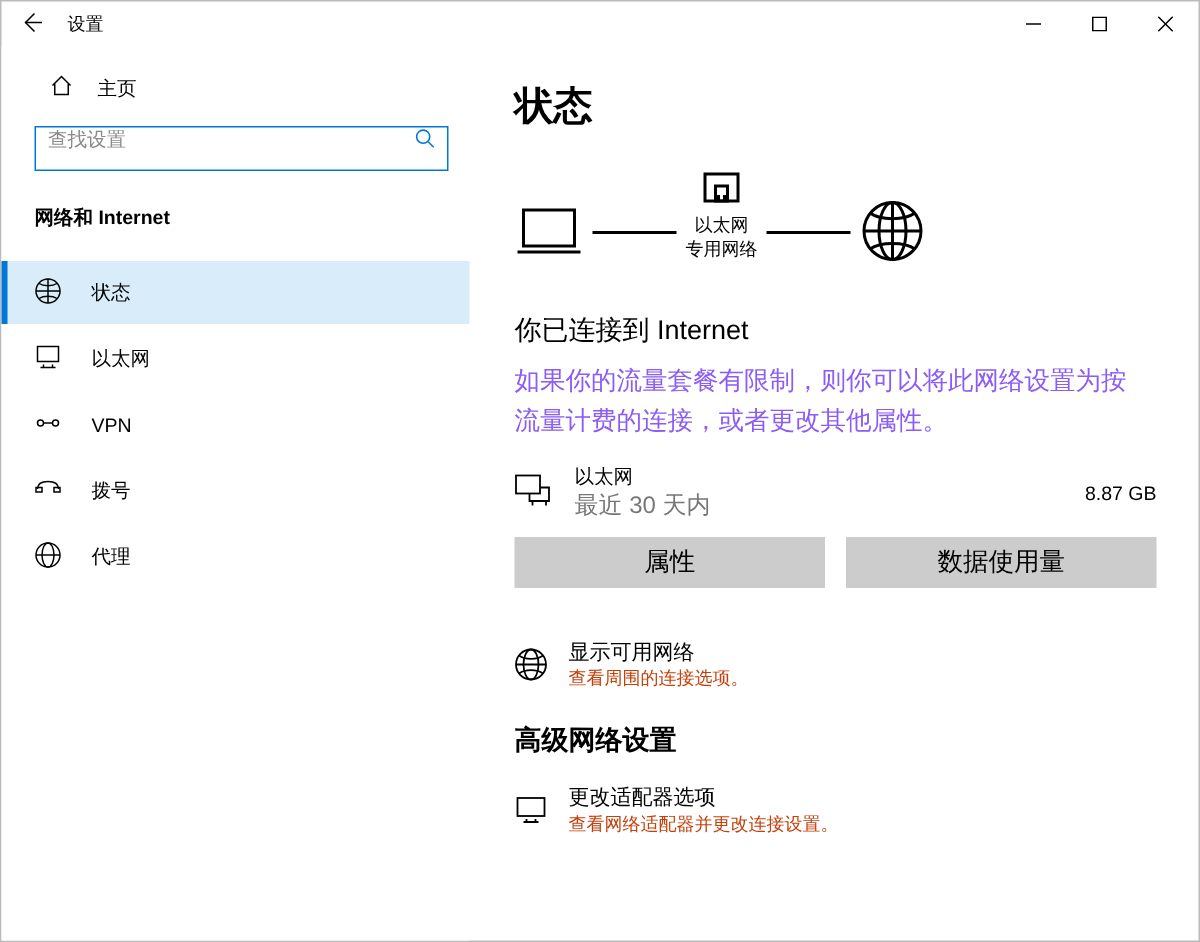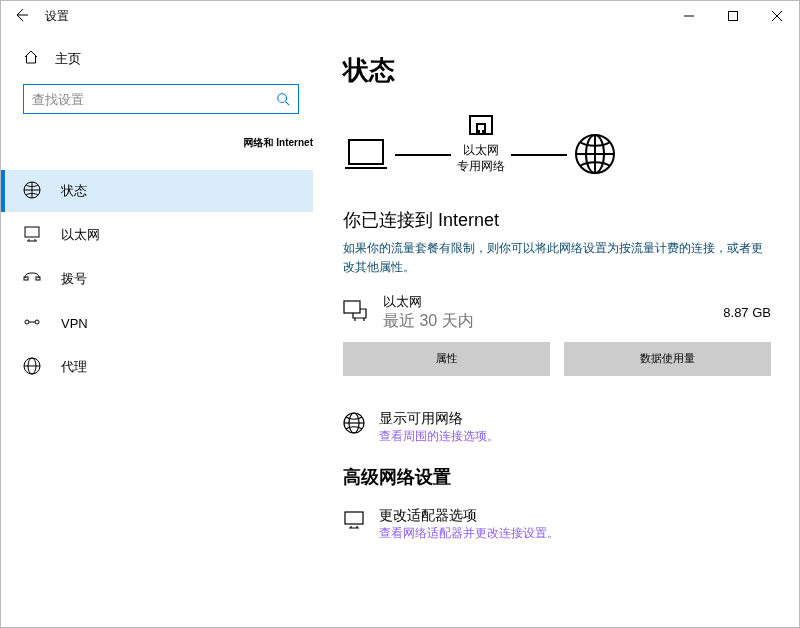--- a/index.html
+++ b/index.html
@@ -6,57 +6,57 @@
   body { font-family: "Microsoft YaHei", "Segoe UI", sans-serif; font-size: 13px; color: #000; background: #fff; width: 800px; height: 628px; overflow: hidden; }
   .window { display: flex; flex-direction: column; width: 800px; height: 628px; border: 1px solid #bbb; }
   .titlebar { display: flex; align-items: center; height: 30px; }
   .tb-left { display: flex; align-items: center; padding-left: 12px; gap: 16px; }
   .tb-title { font-size: 12px; }
   .tb-spacer { flex: 1; }
   .tb-btn { width: 44px; height: 30px; display: flex; align-items: center; justify-content: center; }
   .tb-btn svg { width: 10px; height: 10px; }
   .body { display: flex; flex: 1; min-height: 0; }
   .sidebar { width: 312px; background: #fff; display: flex; flex-direction: column; padding-top: 10px; }
-  .home { display: flex; align-items: center; gap: 16px; padding: 8px 0 8px 22px; font-size: 13px; }
+  .home { display: flex; align-items: center; gap: 16px; padding: 8px 0 8px 32px; font-size: 13px; }
   .home svg { width: 16px; height: 16px; }
   .search-wrap { padding: 8px 14px 8px 22px; }
-  .search { display: flex; align-items: center; border: 1px solid #0078d7; height: 30px; padding: 0 8px; }
+  .search { display: flex; align-items: flex-start; border: 1px solid #0078d7; height: 30px; padding: 0 8px; }
   .search input { border: none; outline: none; flex: 1; font-size: 13px; background: transparent; }
   .search input::placeholder { color: #888; }
   .search-icon { color: #0078d7; }
   .search-icon svg { width: 14px; height: 14px; display:block; }
-  .cat { font-weight: 600; font-size: 10px; padding: 14px 0 10px 22px; text-align: right; }
+  .cat { font-weight: 600; font-size: 13px; padding: 14px 0 10px 22px; }
   .nav { margin-top: 10px; display:flex; flex-direction:column; gap:2px;}
   .nav-item { display: flex; align-items: center; gap: 20px; height: 42px; padding-left: 22px; font-size: 13px; position: relative; }
   .nav-item.active { background: #d9ecf9; }
   .nav-item.active::before { content: ""; position: absolute; left: 0; top: 0; bottom: 0; width: 4px; background: #0078d7; }
   .nav-item svg { width: 18px; height: 18px; }
   .nav-item .lbl { }
   .content { flex: 1; padding: 22px 28px 0 30px; overflow-y: auto; }
   .h1 { font-size: 26px; font-weight: 600; margin-bottom: 22px; }
   .h2 { font-size: 18px; font-weight: 600; margin-bottom: 18px; }
   .diagram { display: flex; align-items: center; gap: 6px; margin-bottom: 8px; }
   .diagram .line { width: 56px; height: 2px; background: #000; }
   .diagram svg { }
   .diagram-center { display:flex; flex-direction:column; align-items:center; }
   .diagram-labels { text-align: center; font-size: 12px; line-height: 1.3; margin-bottom: 26px; }
   .h3 { font-size: 18px; font-weight: 400; margin-bottom: 8px; }
-  .desc { font-size: 12px; color: #0c4a6e; line-height: 1.6; margin-bottom: 14px; max-width: 420px; font-family: Liberation Mono, monospace;}
+  .desc { font-size: 17px; color: #8b5cf6; line-height: 1.6; margin-bottom: 14px; max-width: 420px;}
   .conn-row { display: flex; align-items: center; gap: 14px; margin-bottom: 10px; }
   .conn-row svg { width: 26px; height: 22px; }
   .conn-text { display: flex; flex-direction: column; }
   .conn-name { font-size: 13px; }
   .conn-sub { font-size: 16px; color: #777; }
   .conn-usage { margin-left: auto; font-size: 13px; }
   .btn-row { display: flex; gap: 14px; margin-bottom: 34px; }
-  .flat-btn { flex:1; height: 34px; background: #ccc; border: none; font-size: 11px; cursor: pointer; }
-  .link-row { display: flex; align-items: flex-start; gap: 14px; margin-bottom: 20px; }
+  .flat-btn { flex:1; height: 34px; background: #ccc; border: none; font-size: 17px; cursor: pointer; }
+  .link-row { display: flex; align-items: center; gap: 14px; margin-bottom: 20px; }
   .link-row svg { width: 22px; height: 22px; margin-top:2px;}
   .link-text .t { font-size: 14px; }
-  .link-text .s { font-size: 12px; color: #8b5cf6; }
+  .link-text .s { font-size: 12px; color: #c2410c; }
 </style>
 </head>
 <body>
 
 <div class="window">
 
   <div class="titlebar">
     <div class="tb-left">
       <span>
         <svg width="16" height="16" viewBox="0 0 16 16" fill="none" stroke="#000" stroke-width="1">
@@ -127,36 +127,36 @@
             <svg viewBox="0 0 18 18" fill="none" stroke="#000" stroke-width="1">
                 <rect x="2" y="2" width="14" height="10"></rect>
                 <path d="M6 14 V16 M12 14 V16 M4 16 H14"></path>
               </svg>
           </span>
           <span class="lbl">以太网</span>
         </div>
         <div class="nav-item">
           <span>
             <svg viewBox="0 0 18 18" fill="none" stroke="#000" stroke-width="1">
+                <circle cx="4" cy="9" r="2"></circle>
+                <circle cx="14" cy="9" r="2"></circle>
+                <path d="M6 9 H12"></path>
+              </svg>
+          </span>
+          <span class="lbl">VPN</span>
+        </div>
+        <div class="nav-item">
+          <span>
+            <svg viewBox="0 0 18 18" fill="none" stroke="#000" stroke-width="1">
                 <path d="M2 9 C2 5 5 4 9 4 C13 4 16 5 16 9"></path>
                 <rect x="1" y="8" width="4" height="3"></rect>
                 <rect x="13" y="8" width="4" height="3"></rect>
               </svg>
           </span>
           <span class="lbl">拨号</span>
-        </div>
-        <div class="nav-item">
-          <span>
-            <svg viewBox="0 0 18 18" fill="none" stroke="#000" stroke-width="1">
-                <circle cx="4" cy="9" r="2"></circle>
-                <circle cx="14" cy="9" r="2"></circle>
-                <path d="M6 9 H12"></path>
-              </svg>
-          </span>
-          <span class="lbl">VPN</span>
         </div>
         <div class="nav-item">
           <span>
             <svg viewBox="0 0 18 18" fill="none" stroke="#000" stroke-width="1">
                 <circle cx="9" cy="9" r="8"></circle>
                 <path d="M1 9 H17"></path>
                 <ellipse cx="9" cy="9" rx="4" ry="8"></ellipse>
               </svg>
           </span>
           <span class="lbl">代理</span>

